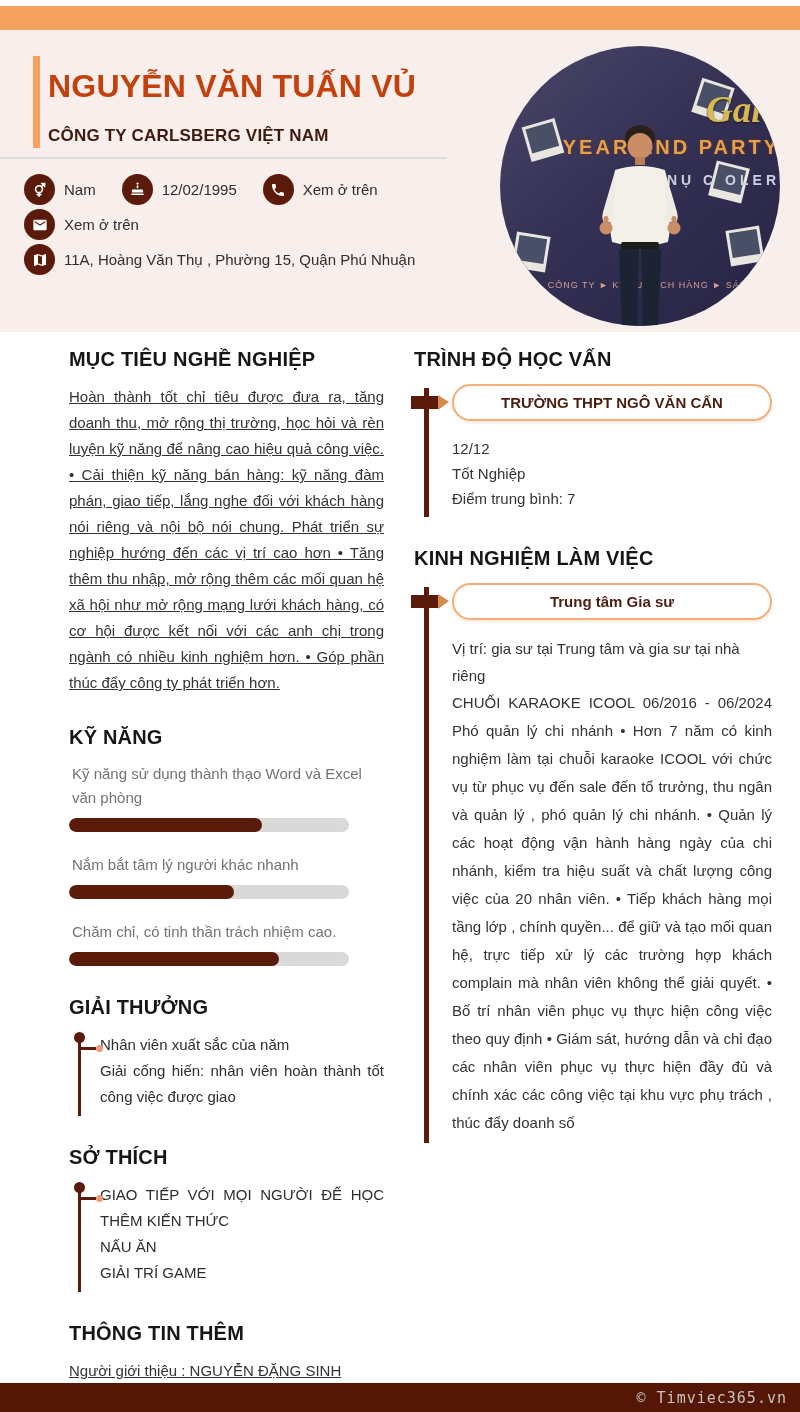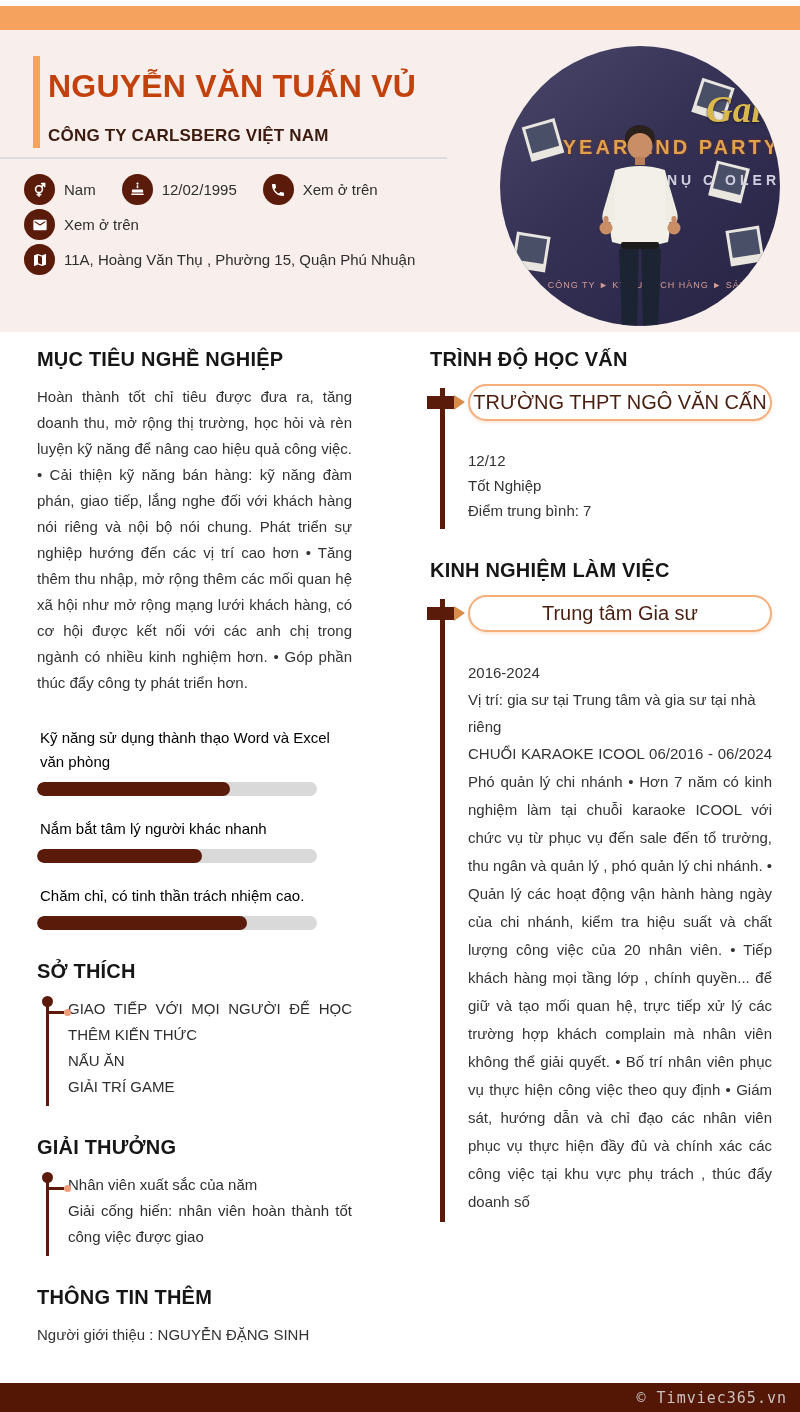--- a/index.html
+++ b/index.html
@@ -38,51 +38,51 @@
   .ph-gala{top:42px; font-family:"Liberation Serif","DejaVu Serif",serif; font-style:italic; font-weight:bold;
            font-size:37px; color:#D9B84E; text-shadow:0 1px 2px #1c1a30;}
   .ph-yep{top:90px; font-size:20px; font-weight:bold; letter-spacing:3px; color:#E0A24A; text-shadow:0 0 3px #7A2E20;}
   .ph-line3{top:126px; font-size:14px; font-weight:bold; letter-spacing:4px; color:#CFCFE0;}
   .ph-foot{top:234px; font-size:9px; letter-spacing:1px; color:#D39C96;}
   .polaroid{position:absolute; background:#e9e6df; padding:3px 3px 8px;}
   .polaroid .pin{display:block; width:28px; height:25px; background:#4a4f68;}
   .man{position:absolute; left:50%; bottom:-6px; transform:translateX(-50%);}
 
   
-  .content{display:flex; height:1051px; padding:16px 28px 0 37px;gap:48px;}
+  .content{display:flex; height:1051px; padding:16px 28px 0 69px;}
   .col-left{width:315px; margin-right:30px; flex:none;}
   .col-right{flex:1;}
   h2{font-size:20px; font-weight:bold; color:var(--heading); letter-spacing:.2px; margin-bottom:13px;}
   .section{margin-bottom:30px;}
-  .para{font-size:15px; line-height:26px; text-align:justify; color:var(--text);}
+  .para{font-size:15px; line-height:26px; text-align:justify; color:var(--text);text-decoration:underline;}
 
   
   .skill{margin-bottom:21px;}
-  .skill-label{font-size:15px; line-height:24px; color:#000000; padding-left:3px; margin-bottom:8px;}
+  .skill-label{font-size:15px; line-height:24px; color:#737373; padding-left:3px; margin-bottom:8px;}
   .bar-track{width:280px; height:14px; background:var(--track); border-radius:7px; overflow:hidden;}
   .bar-fill{height:100%; background:var(--maroon); border-radius:7px;}
 
   
   .dotlist{position:relative; padding-left:31px; padding-bottom:6px;}
   .d-line{position:absolute; left:9px; top:6px; bottom:0; width:3px; background:var(--maroon);}
   .d-dot{position:absolute; left:5px; top:0; width:11px; height:11px; border-radius:50%; background:var(--maroon);}
   .d-tick{position:absolute; left:12px; top:15px; width:15px; height:3px; background:var(--maroon);}
   .d-tick i{position:absolute; right:-7px; top:-2px; width:7px; height:7px; border-radius:50%; background:var(--salmon);}
   .dotlist li{list-style:none; font-size:15px; line-height:26px; color:#2E2E2E; text-align:justify;}
 
   
   .timeline-item{position:relative; padding-left:38px; padding-bottom:6px;}
   .t-line{position:absolute; left:10px; top:4px; bottom:0; width:5px; background:var(--maroon);}
   .pencil{position:absolute; left:-3px; top:11px; width:42px; height:15px;}
   .pencil-body{position:absolute; left:0; top:1px; width:27px; height:13px; background:var(--maroon);}
   .pencil-tip{position:absolute; left:27px; top:0; width:0; height:0;
               border-left:11px solid #D88C4A; border-top:7px solid transparent; border-bottom:8px solid transparent;}
   .pill{height:37px; border:2px solid var(--pill-border); border-radius:19px; background:#fff;
-        display:flex; align-items:center; justify-content:center; font-size:20px; font-weight:normal;
-        color:var(--pill-text); margin-bottom:27px; box-shadow:0 2px 3px rgba(240,165,100,.25);}
+        display:flex; align-items:center; justify-content:center; font-size:15px; font-weight:bold;
+        color:var(--pill-text); margin-bottom:15px; box-shadow:0 2px 3px rgba(240,165,100,.25);}
   .t-content{font-size:15px; color:var(--text);}
   .edu-line{line-height:25px;}
   .exp-period{line-height:27px;}
   .exp-position{line-height:27px;}
   .exp-desc{line-height:28px; text-align:justify;}
 
   
   .footer{position:absolute; left:0; bottom:0; width:800px; height:29px; background:var(--maroon-dark);
           display:flex; align-items:center; justify-content:flex-end; padding-right:13px;}
   .footer span{font-family:"DejaVu Sans Mono","Liberation Mono",monospace; font-size:15px; color:#C8C3BF; letter-spacing:1px;}
@@ -194,72 +194,73 @@
 <main class="content">
 
   <div class="col-left">
 
     <section class="section">
       <h2>MỤC TIÊU NGHỀ NGHIỆP</h2>
       <p class="para">Hoàn thành tốt chỉ tiêu được đưa ra, tăng doanh thu, mở rộng thị trường, học hỏi và rèn luyện kỹ năng để nâng cao hiệu quả công việc. • Cải thiện kỹ năng bán hàng: kỹ năng đàm phán, giao tiếp, lắng nghe đối với khách hàng nói riêng và nội bộ nói chung. Phát triển sự nghiệp hướng đến các vị trí cao hơn • Tăng thêm thu nhập, mở rộng thêm các mối quan hệ xã hội như mở rộng mạng lưới khách hàng, có cơ hội được kết nối với các anh chị trong ngành có nhiều kinh nghiệm hơn. • Góp phần thúc đẩy công ty phát triển hơn.</p>
     </section>
 
     <section class="section">
+      <h2>KỸ NĂNG</h2>
       <div class="skill">
         <div class="skill-label">Kỹ năng sử dụng thành thạo Word và Excel văn phòng</div>
         <div class="bar-track">
           <div class="bar-fill" style="width: 69%;"></div>
         </div>
       </div>
       <div class="skill">
         <div class="skill-label">Nắm bắt tâm lý người khác nhanh</div>
         <div class="bar-track">
           <div class="bar-fill" style="width: 59%;"></div>
         </div>
       </div>
       <div class="skill">
         <div class="skill-label">Chăm chỉ, có tinh thần trách nhiệm cao.</div>
         <div class="bar-track">
           <div class="bar-fill" style="width: 75%;"></div>
         </div>
+      </div>
+    </section>
+
+    <section class="section">
+      <h2>GIẢI THƯỞNG</h2>
+      <div class="dotlist">
+        <div class="d-line"></div>
+        <div class="d-dot"></div>
+        <div class="d-tick">
+            <i></i>
+          </div>
+        <ul>
+          <li>Nhân viên xuất sắc của năm</li>
+          <li>Giải cống hiến: nhân viên hoàn thành tốt công việc được giao</li>
+        </ul>
       </div>
     </section>
 
     <section class="section">
       <h2>SỞ THÍCH</h2>
       <div class="dotlist">
         <div class="d-line"></div>
         <div class="d-dot"></div>
         <div class="d-tick">
             <i></i>
           </div>
         <ul>
           <li>GIAO TIẾP VỚI MỌI NGƯỜI ĐỂ HỌC THÊM KIẾN THỨC</li>
           <li>NẤU ĂN</li>
           <li>GIẢI TRÍ GAME</li>
         </ul>
       </div>
     </section>
 
     <section class="section">
-      <h2>GIẢI THƯỞNG</h2>
-      <div class="dotlist">
-        <div class="d-line"></div>
-        <div class="d-dot"></div>
-        <div class="d-tick">
-            <i></i>
-          </div>
-        <ul>
-          <li>Nhân viên xuất sắc của năm</li>
-          <li>Giải cống hiến: nhân viên hoàn thành tốt công việc được giao</li>
-        </ul>
-      </div>
-    </section>
-
-    <section class="section">
       <h2>THÔNG TIN THÊM</h2>
       <p class="para" style="text-align:left;">Người giới thiệu : NGUYỄN ĐẶNG SINH</p>
     </section>
   </div>
 
   <div class="col-right">
 
     <section class="section">
       <h2>TRÌNH ĐỘ HỌC VẤN</h2>
       <div class="timeline-item">
@@ -284,21 +285,20 @@
       <div class="timeline-item">
         <div class="t-line"></div>
         <div class="pencil">
           <span class="pencil-body"></span>
             <span class="pencil-tip"></span>
         </div>
         <div class="pill">
           <span>Trung tâm Gia sư</span>
         </div>
         <div class="t-content">
-          <div class="exp-period">2016-2024</div>
           <div class="exp-position">Vị trí: gia sư tại Trung tâm và gia sư tại nhà riêng</div>
           <div class="exp-desc">CHUỔI KARAOKE ICOOL 06/2016 - 06/2024 Phó quản lý chi nhánh • Hơn 7 năm có kinh nghiệm làm tại chuỗi karaoke ICOOL với chức vụ từ phục vụ đến sale đến tổ trưởng, thu ngân và quản lý , phó quản lý chi nhánh. • Quản lý các hoạt động vận hành hàng ngày của chi nhánh, kiểm tra hiệu suất và chất lượng công việc của 20 nhân viên. • Tiếp khách hàng mọi tầng lớp , chính quyền... để giữ và tạo mối quan hệ, trực tiếp xử lý các trường hợp khách complain mà nhân viên không thể giải quyết. • Bố trí nhân viên phục vụ thực hiện công việc theo quy định • Giám sát, hướng dẫn và chỉ đạo các nhân viên phục vụ thực hiện đầy đủ và chính xác các công việc tại khu vực phụ trách , thúc đẩy doanh số</div>
         </div>
       </div>
     </section>
   </div>
 </main>
 
 <footer class="footer">
   <span>© Timviec365.vn</span>

